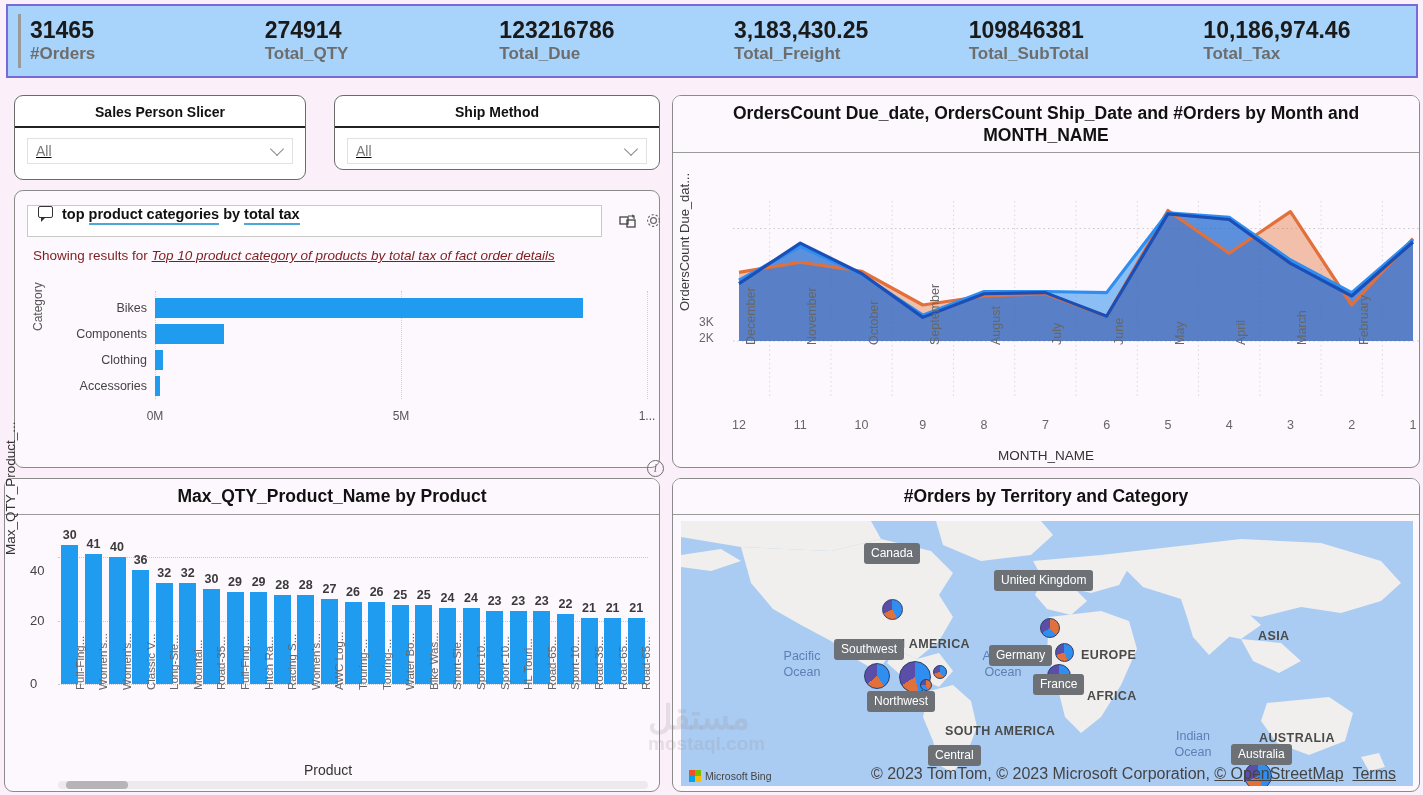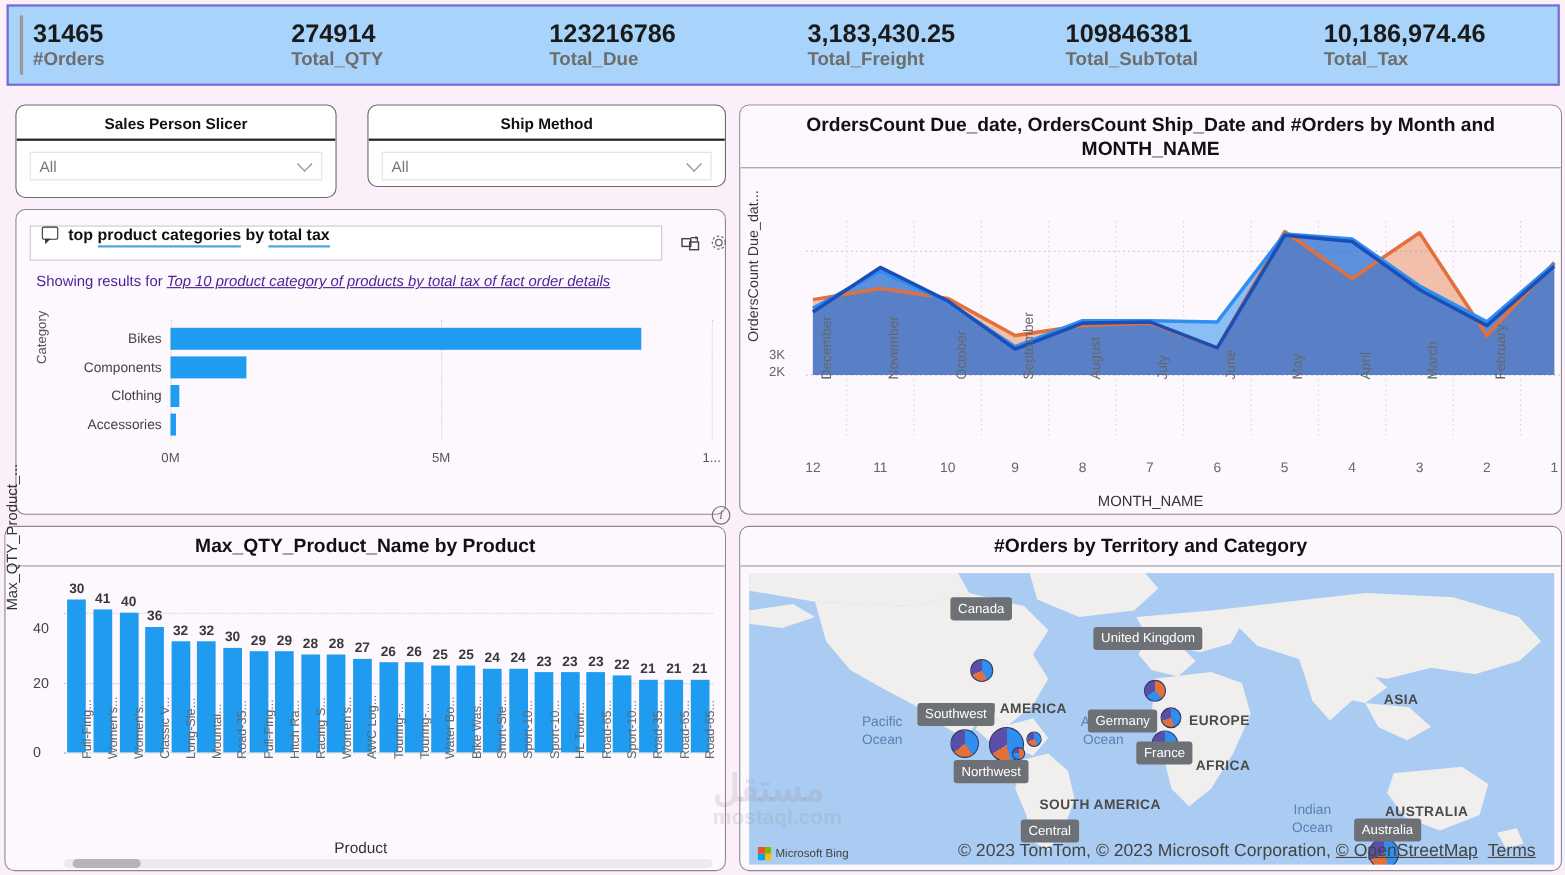--- a/index.html
+++ b/index.html
@@ -62,20 +62,21 @@
     border-bottom: 2px solid #222;
   }
   .slicer-dropdown {
     margin: 10px 12px 0 12px;
     height: 26px;
     border: 1px solid #e2e2e2;
     background: #fff;
     display: flex; align-items: center;
     padding: 0 8px;
     position: relative;
+    text-decoration: underline;
   }
   .slicer-dropdown span { font-size: 14px; color: #777; }
   .chev {
     position: absolute; right: 10px; top: 50%;
     width: 10px; height: 10px;
     border-right: 1.6px solid #8a8a8a;
     border-bottom: 1.6px solid #8a8a8a;
     transform: translateY(-70%) rotate(45deg);
   }
 
@@ -106,21 +107,21 @@
   }
   .qa-text { font-size: 14.5px; font-weight: bold; color: #111; white-space: nowrap; }
   .qa-ent { border-bottom: 2px solid #4aa8d8; padding-bottom: 1px; }
   .qa-icon-box {
     position: absolute; top: 20px; display: flex; gap: 5px;
   }
   #qa-convert { left: 604px; }
   #qa-gear    { left: 629px; }
   .qa-showing {
     position: absolute; left: 18px; top: 57px;
-    font-size: 13.5px; color: #4c1d95;
+    font-size: 13.5px; color: #7f1d1d;
   }
   .qa-showing i { text-decoration: underline; }
   .info-circle {
     position: absolute; left: 632px; top: 269px;
     width: 17px; height: 17px;
     border: 1.3px solid #6c6c6c; border-radius: 50%;
     color: #6c6c6c; font-size: 12px; font-style: italic;
     text-align: center; line-height: 15px;
     font-family: "Liberation Serif", serif;
   }

